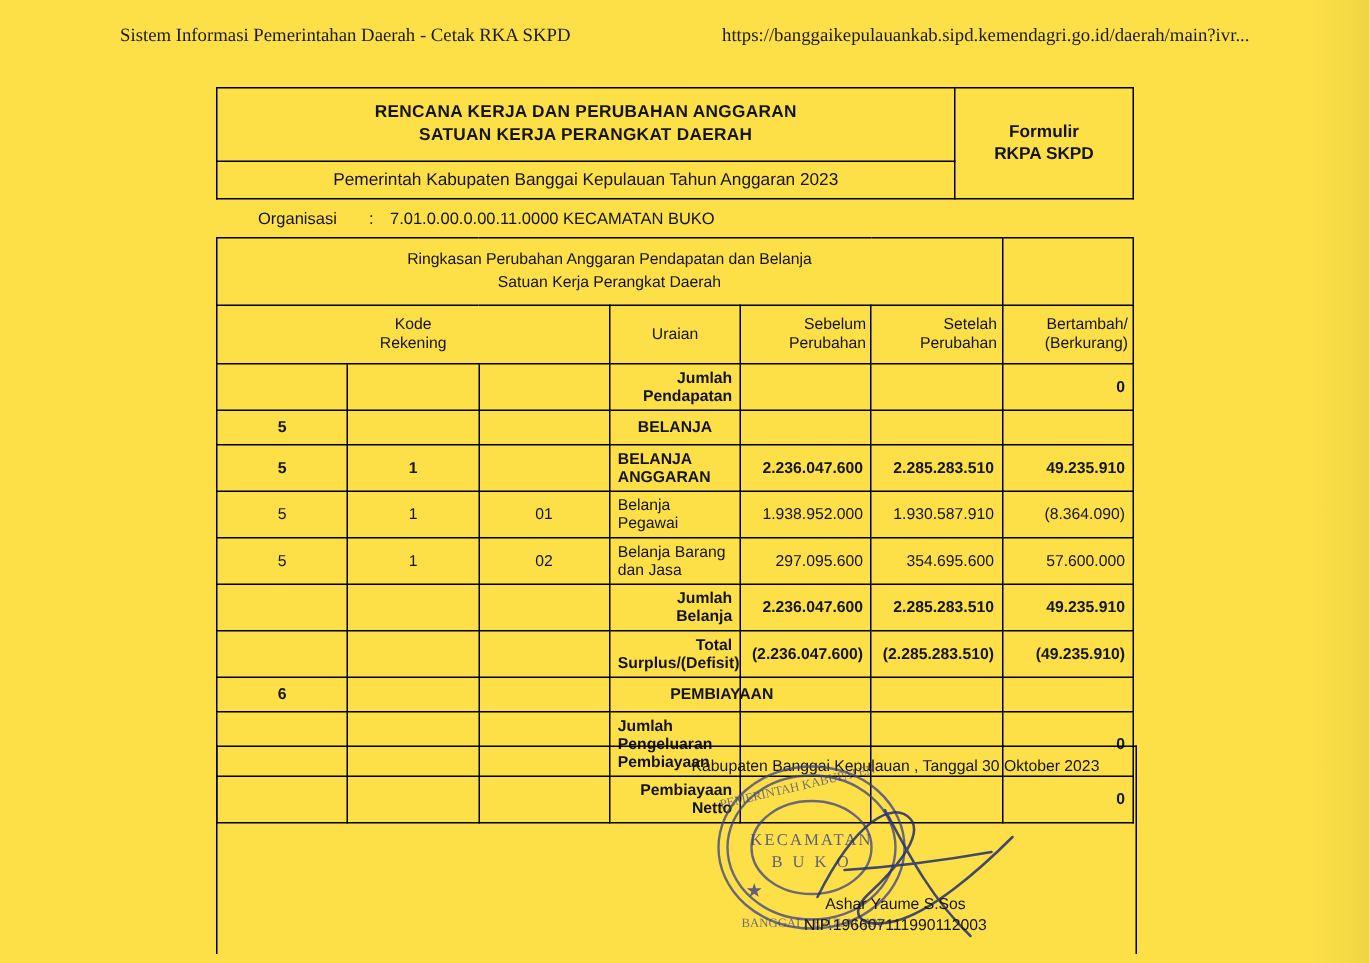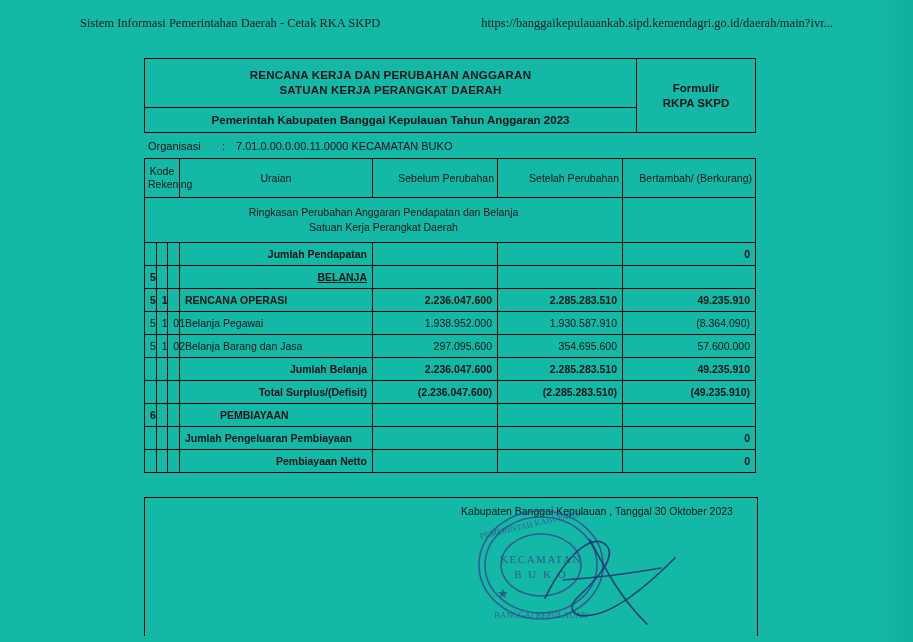--- a/index.html
+++ b/index.html
@@ -11,21 +11,21 @@
     height: 642px;
     background: #ffffff;
     font-family: "Liberation Sans", sans-serif;
     color: #141414;
     overflow: hidden;
     position: relative;
   }
   .page {
     position: absolute;
     inset: 0;
-    background: #14b8a6;
+    background: #fde047;
   }
   
   .page::after {
     content: "";
     position: absolute;
     top: 0; right: 0; bottom: 0;
     width: 40px;
     background: linear-gradient(to right, rgba(0,0,0,0) 0%, rgba(0,0,0,0.05) 100%);
     pointer-events: none;
   }
@@ -66,39 +66,38 @@
     font-weight: bold;
     font-size: 11.5px;
     line-height: 15px;
     padding: 9px 4px 9px 4px !important;
     letter-spacing: 0.2px;
   }
   .title-sub {
     text-align: center;
     font-size: 11.5px;
     padding: 6px 4px !important;
-    font-weight: bold;
   }
   .formulir {
     text-align: center;
     font-weight: bold;
     font-size: 11.5px;
     line-height: 15px;
     width: 110px;
     padding: 4px !important;
   }
 
   .org-line {
     display: flex;
     font-size: 11px;
     margin-top: 7px;
     margin-bottom: 6px;
     padding-left: 4px;
   }
-  .org-label { width: 74px; }
+  .org-label { width: 74px; margin-left: 24px; }
   .org-colon { width: 14px; }
   .org-value { }
 
   .main-table {
     width: 612px;
     table-layout: fixed;
     border: 1px solid #000;
   }
   .main-table td, .main-table th {
     border: 1px solid #000;
@@ -208,60 +207,60 @@
 
     <div class="org-line">
       <div class="org-label">Organisasi</div>
       <div class="org-colon">:</div>
       <div class="org-value">7.01.0.00.0.00.11.0000 KECAMATAN BUKO</div>
     </div>
 
     <table class="main-table">
       <tbody>
           <tr>
+        <td colspan="6" class="ringkasan">
+          <div>Ringkasan Perubahan Anggaran Pendapatan dan Belanja</div>
+          <div>Satuan Kerja Perangkat Daerah</div>
+        </td>
+      </tr>
+      <tr>
         <th colspan="3" class="hdr">
           <div>Kode</div>
           <div>Rekening</div>
         </th>
         <th class="hdr c-uraian">Uraian</th>
         <th class="hdr c-num">Sebelum Perubahan</th>
         <th class="hdr c-num2">Setelah Perubahan</th>
         <th class="hdr c-num3">Bertambah/ (Berkurang)</th>
       </tr>
-      <tr>
-        <td colspan="6" class="ringkasan">
-          <div>Ringkasan Perubahan Anggaran Pendapatan dan Belanja</div>
-          <div>Satuan Kerja Perangkat Daerah</div>
-        </td>
-      </tr>
       </tbody>
         <tbody id="rows-body">
           <tr>
             <td class="c-kode center bold"></td>
             <td class="c-kode2 center bold"></td>
             <td class="c-kode3 center bold"></td>
             <td class="c-uraian bold" style="text-align: right;">Jumlah Pendapatan</td>
             <td class="c-num right bold"></td>
             <td class="c-num2 right bold"></td>
             <td class="c-num3 right bold">0</td>
           </tr>
           <tr>
             <td class="c-kode center bold">5</td>
             <td class="c-kode2 center bold"></td>
             <td class="c-kode3 center bold"></td>
-            <td class="c-uraian bold" style="text-align: right; text-decoration: underline;">BELANJA</td>
+            <td class="c-uraian bold" style="text-align: center;">BELANJA</td>
             <td class="c-num right bold"></td>
             <td class="c-num2 right bold"></td>
             <td class="c-num3 right bold"></td>
           </tr>
           <tr>
             <td class="c-kode center bold">5</td>
             <td class="c-kode2 center bold">1</td>
             <td class="c-kode3 center bold"></td>
-            <td class="c-uraian bold" style="text-align: left;">RENCANA OPERASI</td>
+            <td class="c-uraian bold" style="text-align: left;">BELANJA ANGGARAN</td>
             <td class="c-num right bold">2.236.047.600</td>
             <td class="c-num2 right bold">2.285.283.510</td>
             <td class="c-num3 right bold">49.235.910</td>
           </tr>
           <tr>
             <td class="c-kode center">5</td>
             <td class="c-kode2 center">1</td>
             <td class="c-kode3 center">01</td>
             <td class="c-uraian" style="text-align: left;">Belanja Pegawai</td>
             <td class="c-num right">1.938.952.000</td>
@@ -354,15 +353,19 @@
     <div class="sig-scribble">
       <svg width="160" height="110" viewBox="0 0 160 110">
         <g fill="none" stroke="#23306e" stroke-width="1.7" opacity="0.85" stroke-linecap="round">
           <path d="M10,70 C35,20 60,5 72,18 C82,30 58,55 44,68 C30,81 38,92 62,86 C86,80 118,52 140,30"></path>
           <path d="M55,12 C70,40 85,70 112,96"></path>
           <path d="M28,52 C60,50 92,46 126,40"></path>
         </g>
       </svg>
     </div>
 
+    <div class="sign-name">
+      <div>Ashar Yaume S.Sos</div>
+      <div>NIP.196607111990112003</div>
+    </div>
   </div>
 
 </div>
 
 </body></html>

